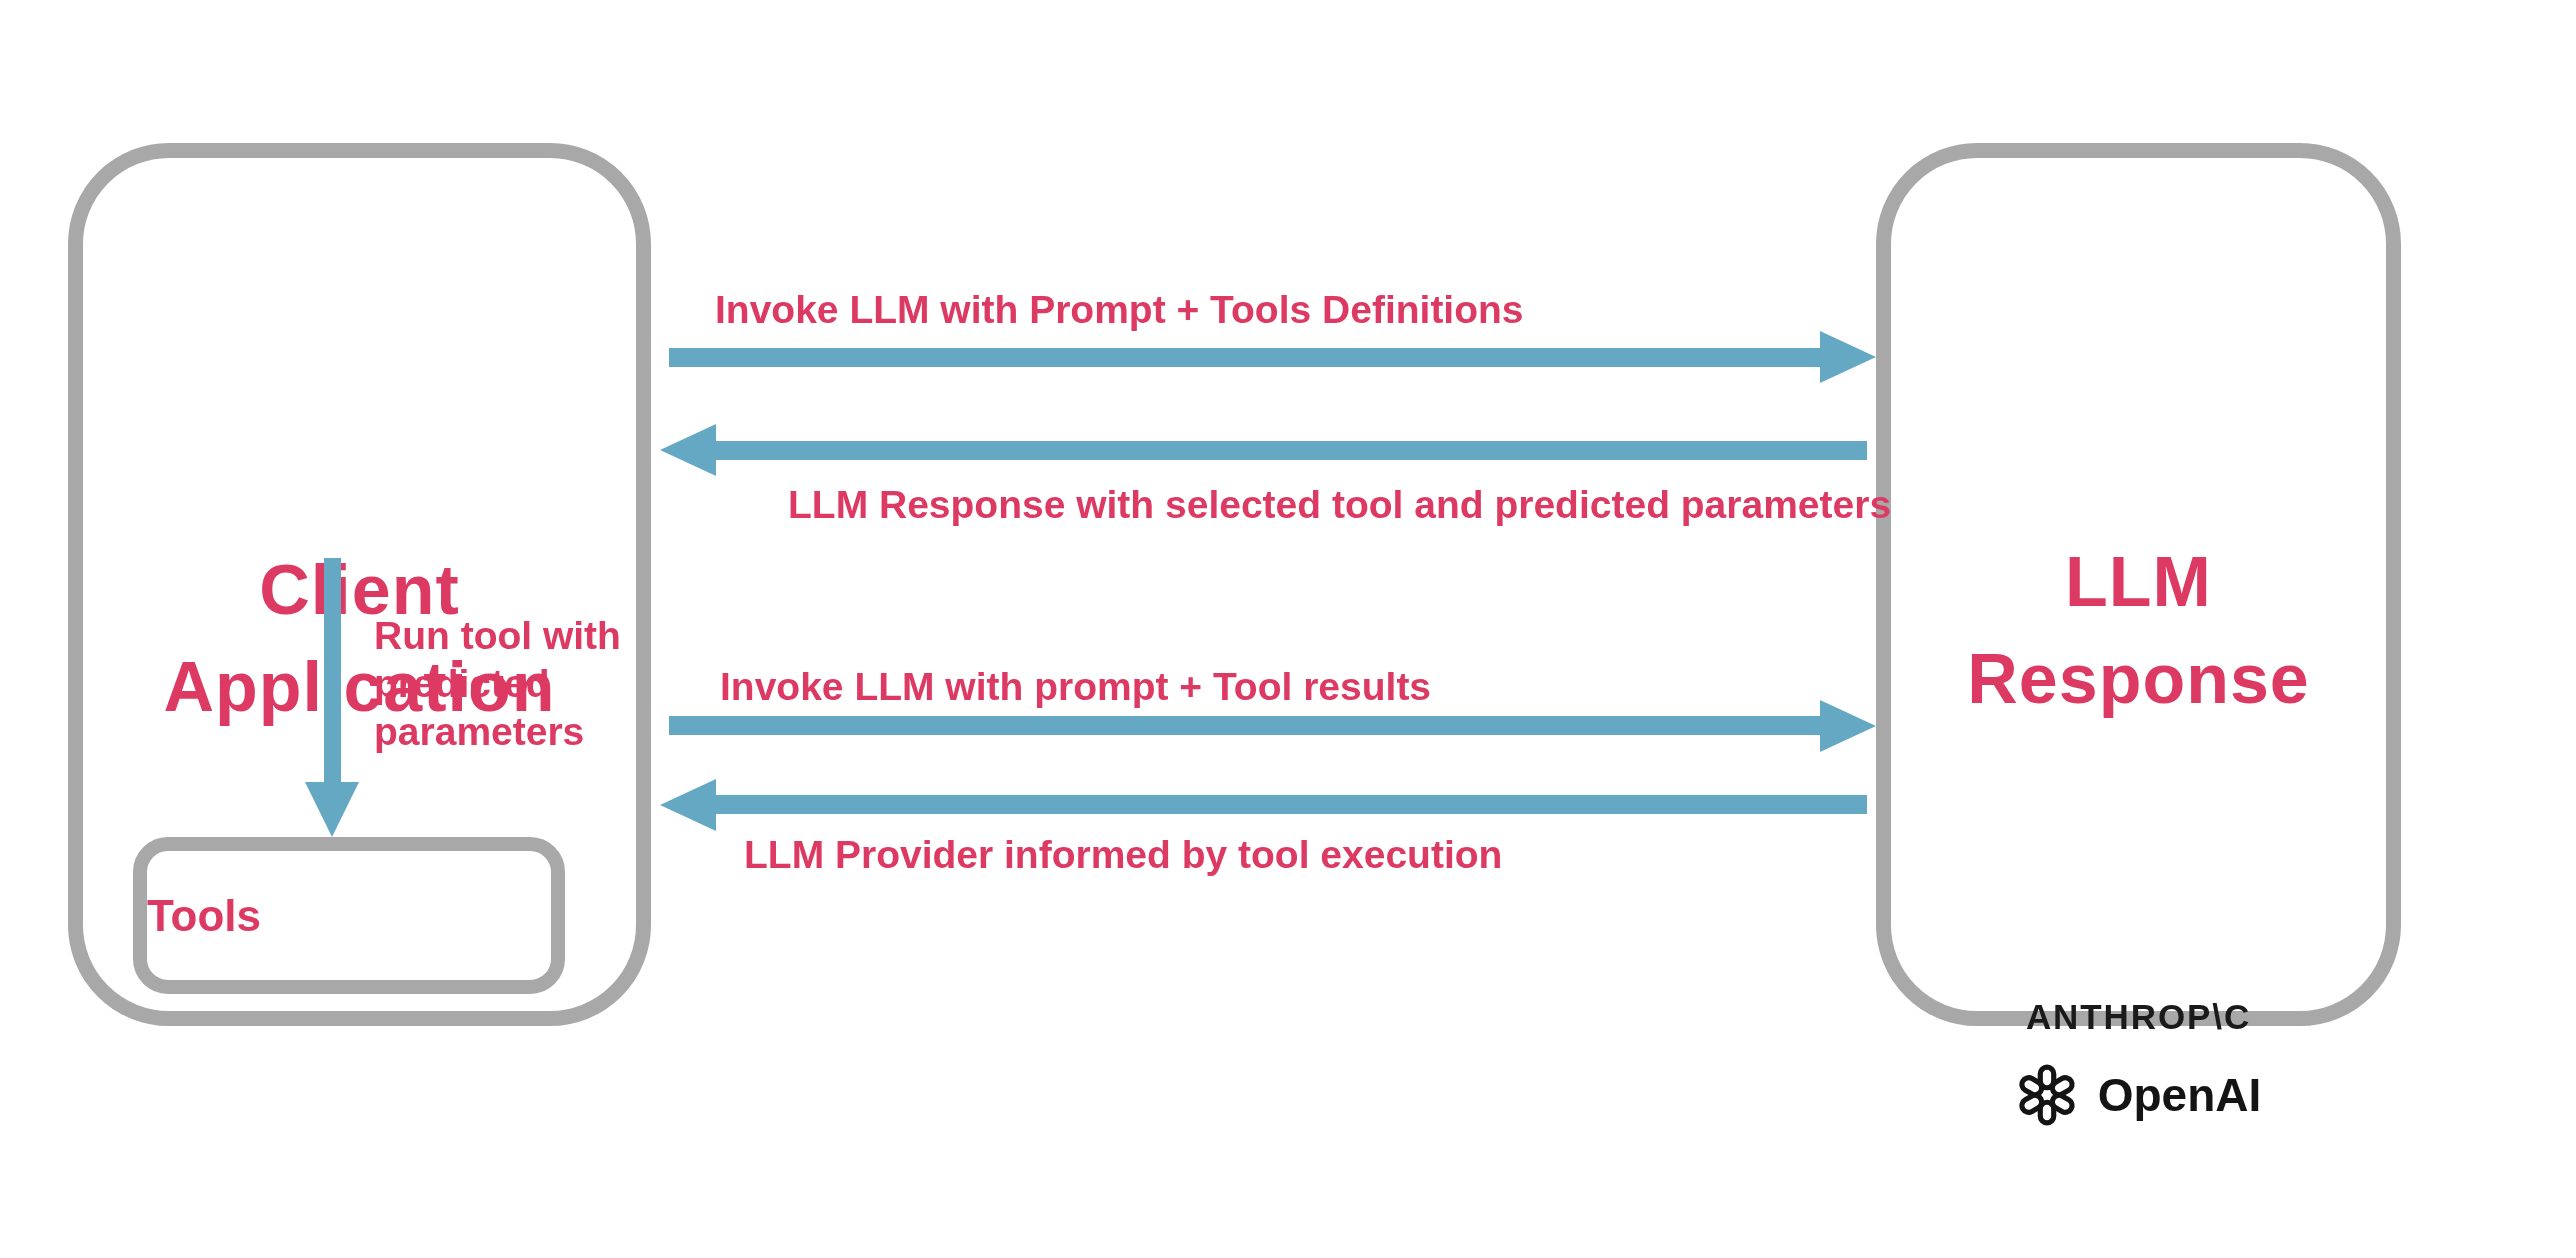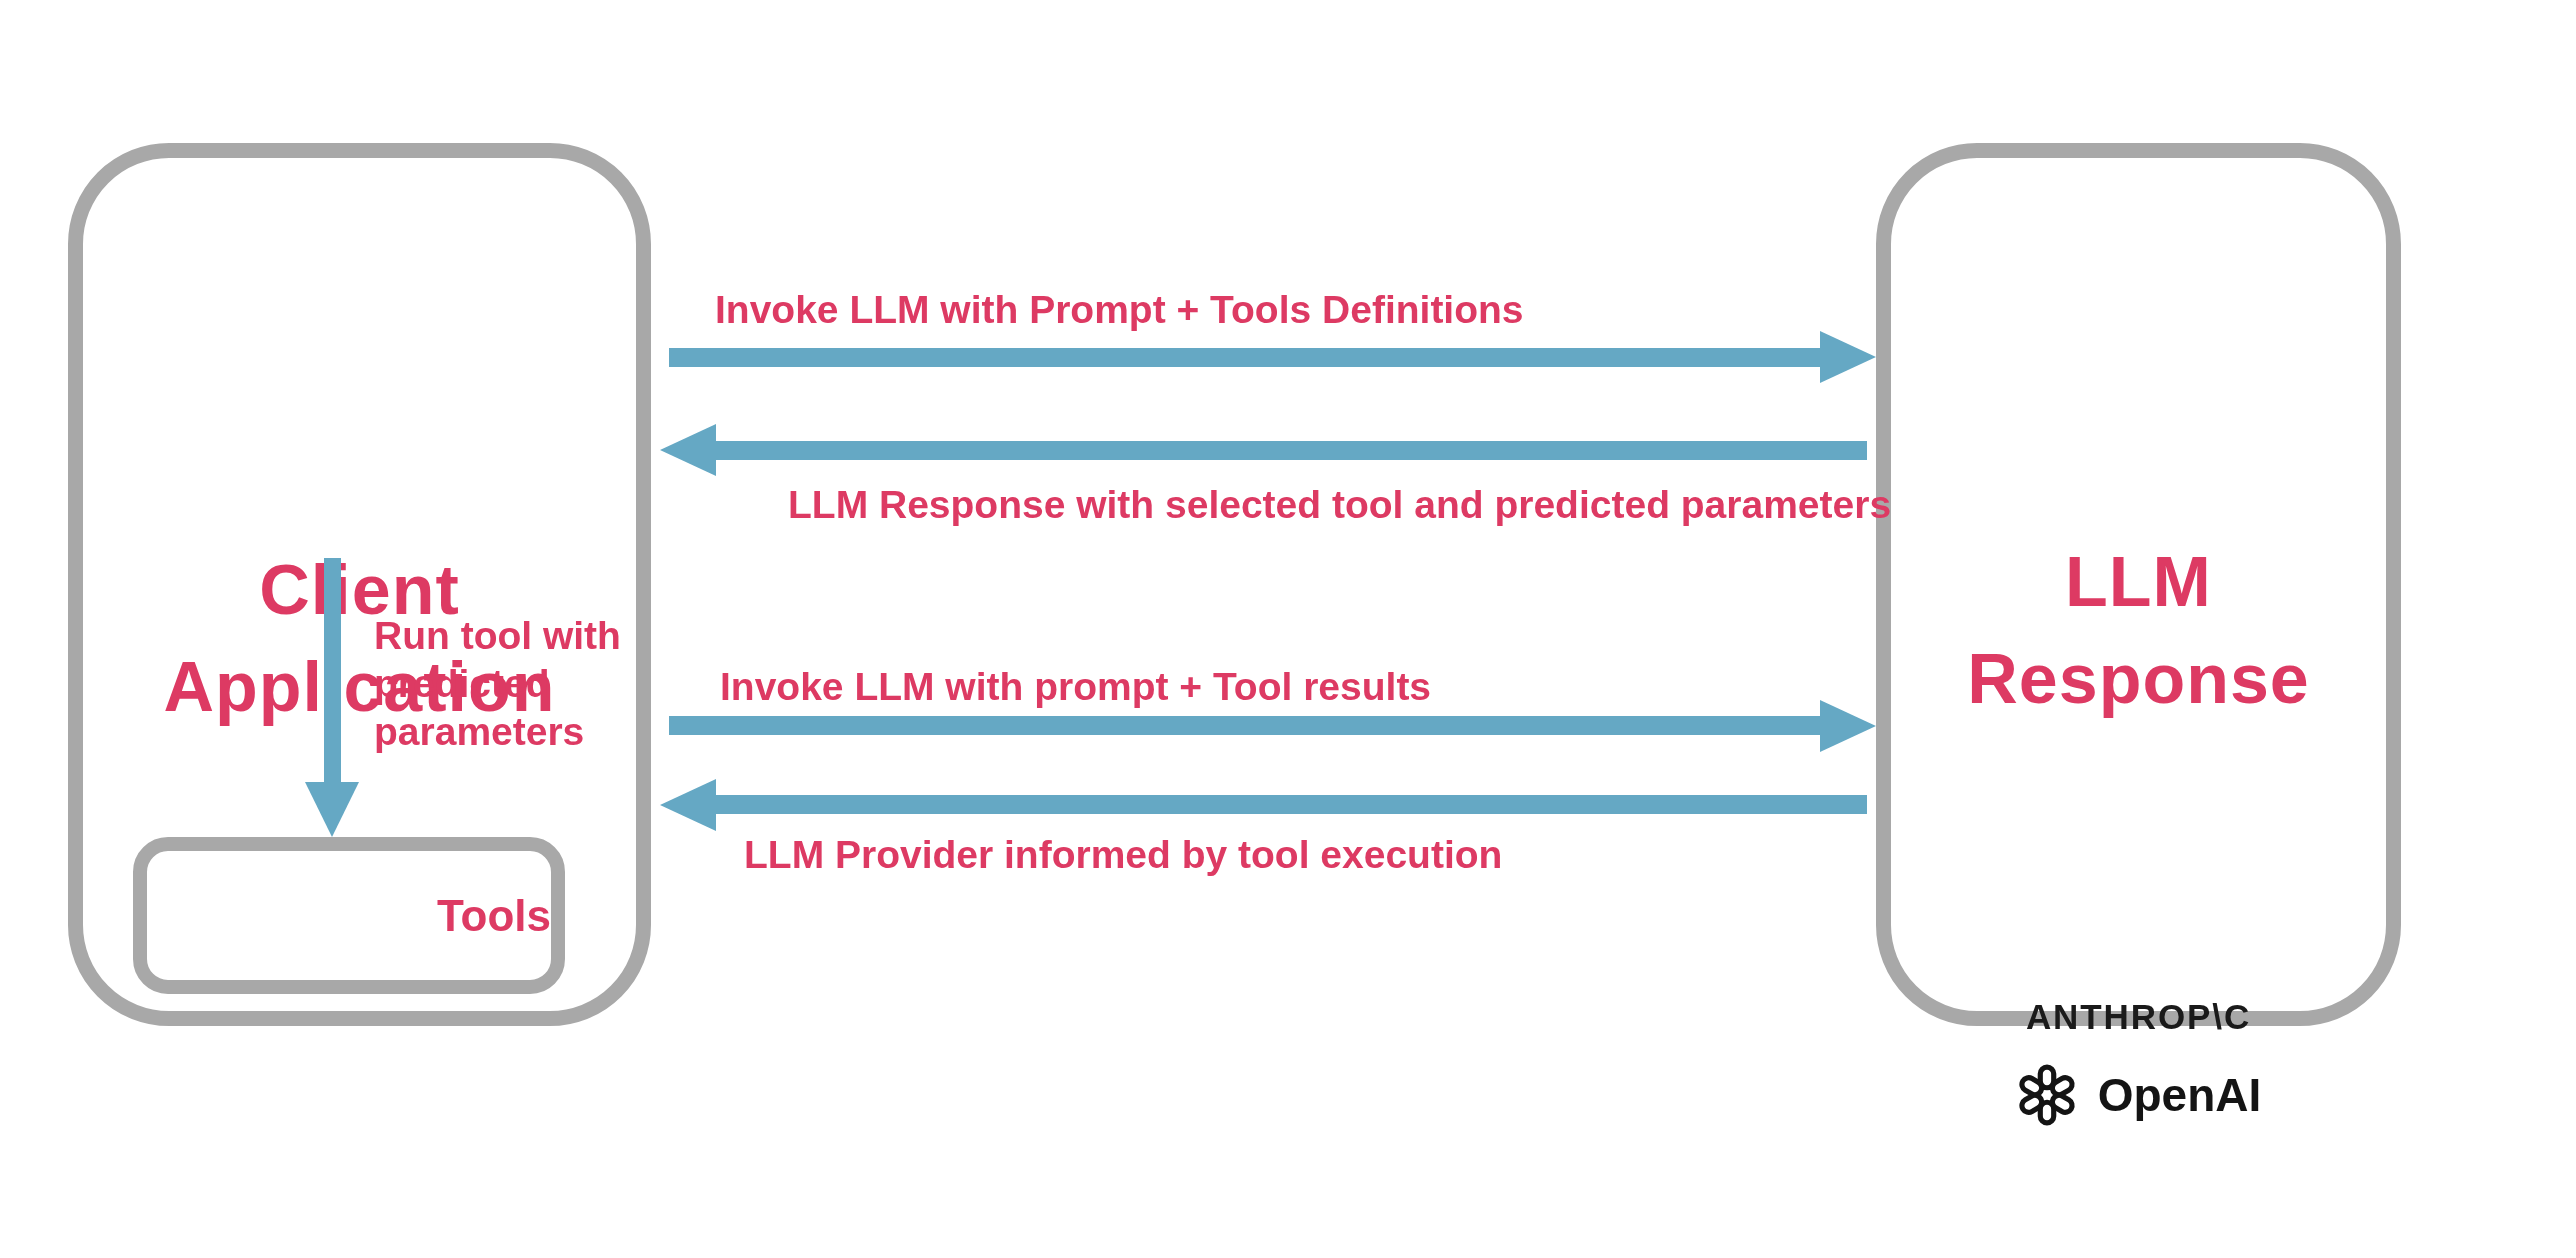--- a/index.html
+++ b/index.html
@@ -71,21 +71,21 @@
   }
   .run-label{
     position:absolute;left:374px;top:612px;width:275px;
     color:var(--pink);font-weight:bold;font-size:39px;line-height:48px;
   }
 
   .tools-box{
     position:absolute;left:133px;top:837px;width:432px;height:157px;
     box-sizing:border-box;border:14.5px solid var(--gray);border-radius:35px;
     background:#ffffff;
-    display:flex;align-items:center;justify-content:flex-end;
+    display:flex;align-items:center;justify-content:flex-start;
   }
   .tools-label{color:var(--pink);font-weight:bold;font-size:44px;}
 
   .anthropic-logo{
     position:absolute;left:0;top:839px;width:100%;
     text-align:center;
     color:var(--dark);
     font-weight:bold;
     font-size:35px;
     letter-spacing:1.9px;

